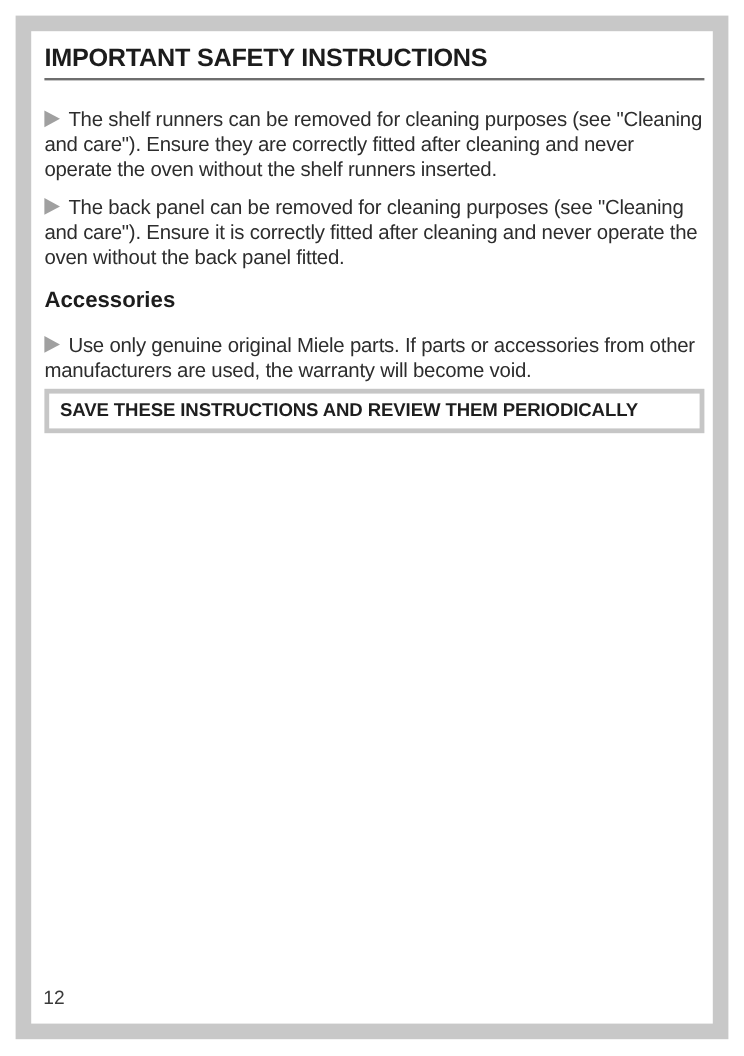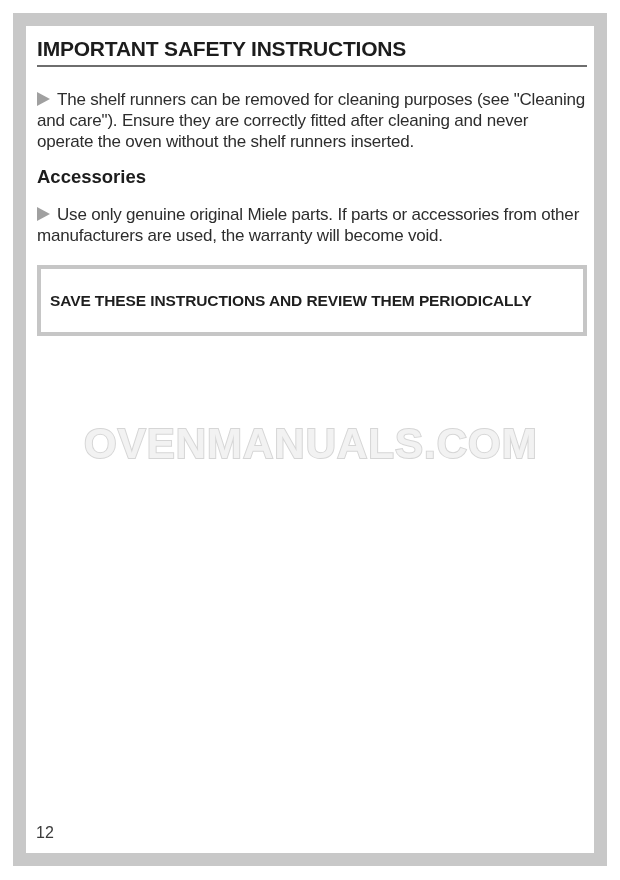--- a/index.html
+++ b/index.html
@@ -70,23 +70,23 @@
   }
   .subhead {
     margin: 13px 0 16px 0;
     font-size: 18.5px;
     line-height: 23px;
     font-weight: bold;
     color: #1c1c1c;
   }
   .subhead + .bullet { margin-top: 9px; }
   .notice {
-    margin-top: 19px;
+    margin-top: 5px;
     border: 4px solid #c6c6c6;
-    padding: 22px 9px;
+    padding: 5px 9px;
     font-size: 15.5px;
     line-height: 19px;
     font-weight: bold;
     color: #1e1e1e;
     letter-spacing: -0.1px;
   }
   .page-number {
     position: absolute;
     left: 36px;
     top: 824px;
@@ -95,33 +95,35 @@
     color: #3a3a3a;
   }
 </style>
 </head>
 <body>
 
 <div class="page">
 
   <div class="frame"></div>
 
-  <div class="watermark">OVENMANUALS.COM</div>
 
   <div class="content">
 
     <h1 class="title">IMPORTANT SAFETY INSTRUCTIONS</h1>
     <div class="rule"></div>
 
     <p class="bullet first">
       <span class="tri"></span><span>The shelf runners can be removed for cleaning purposes (see "Cleaning and care"). Ensure they are correctly fitted after cleaning and never operate the oven without the shelf runners inserted.</span>
     </p>
 
 
 
+    <p class="bullet">
+      <span class="tri"></span><span>The back panel can be removed for cleaning purposes (see "Cleaning and care"). Ensure it is correctly fitted after cleaning and never operate the oven without the back panel fitted.</span>
+    </p>
 
     <h2 class="subhead">Accessories</h2>
 
 
     <p class="bullet gap-lg">
       <span class="tri"></span><span>Use only genuine original Miele parts. If parts or accessories from other manufacturers are used, the warranty will become void.</span>
     </p>
 
     <div class="notice">
       <span>SAVE THESE INSTRUCTIONS AND REVIEW THEM PERIODICALLY</span>

